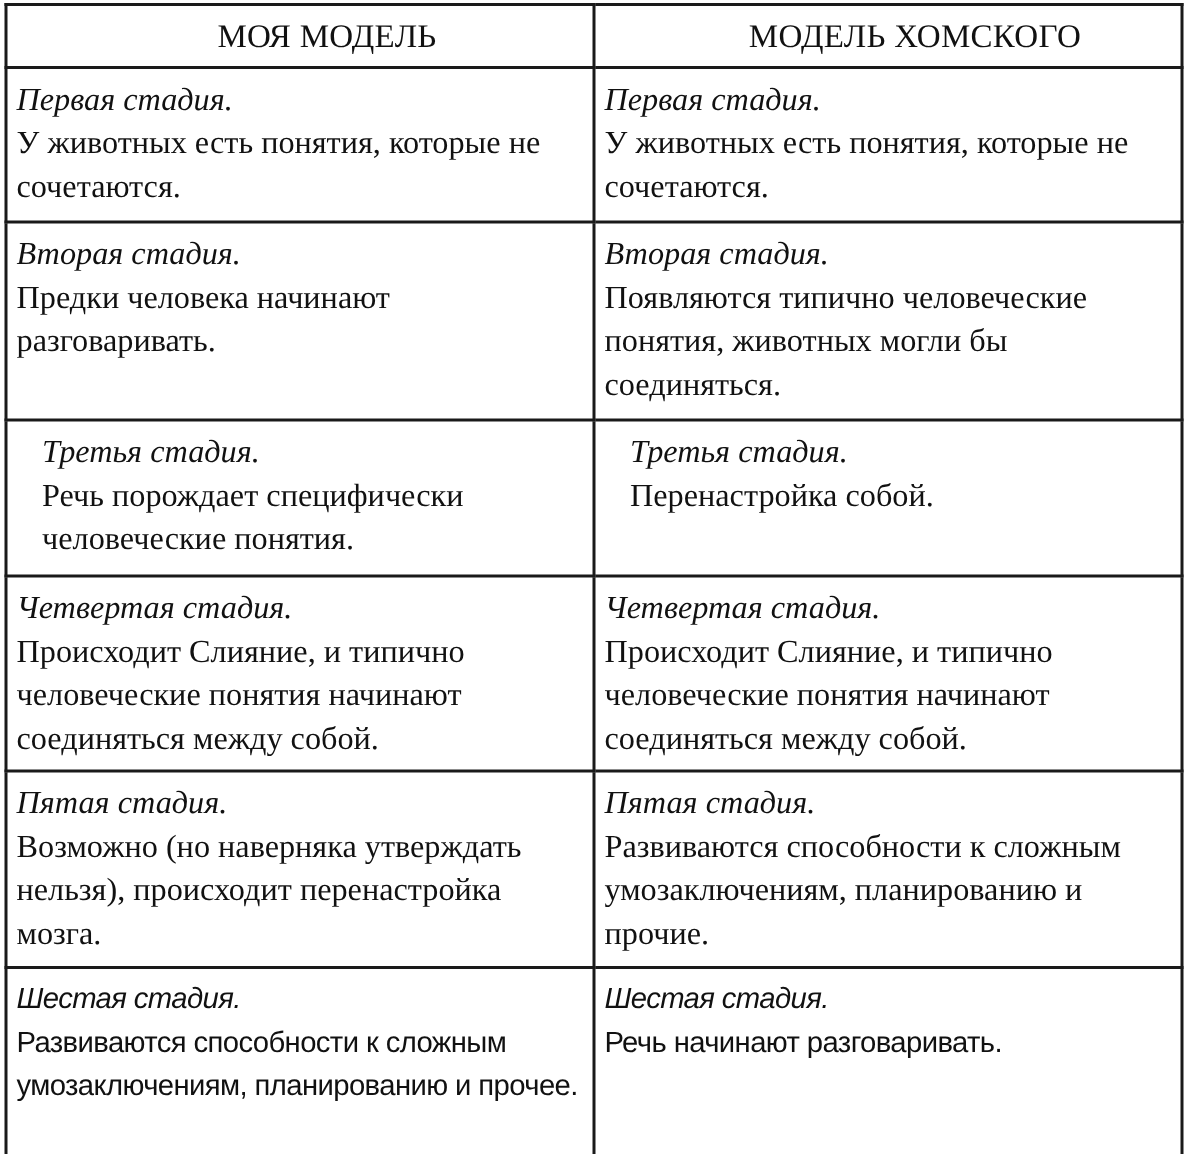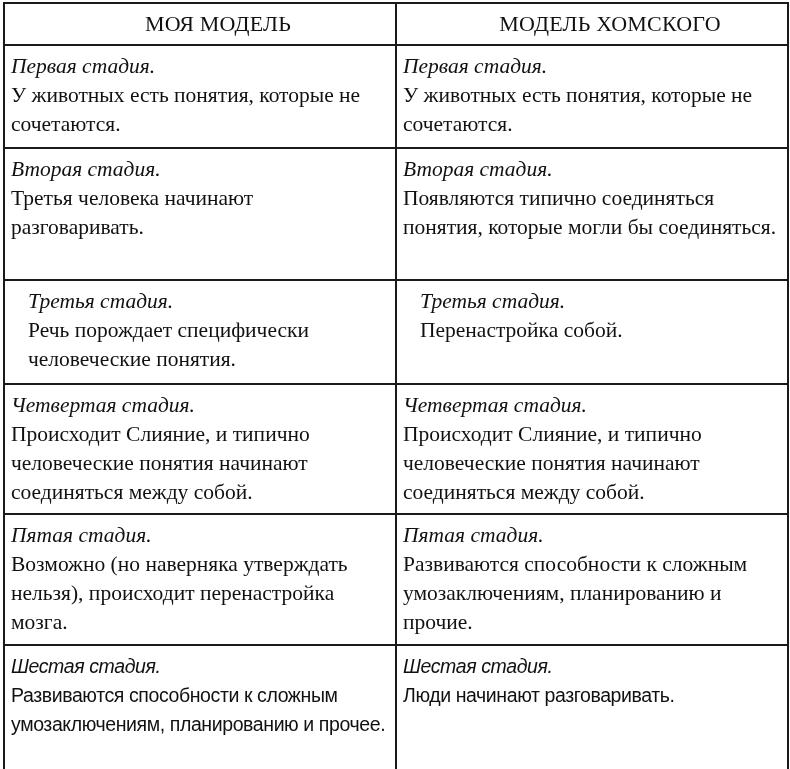--- a/index.html
+++ b/index.html
@@ -81,25 +81,25 @@
         <span class="stage-text">У животных есть понятия, которые не сочетаются.</span>
       </td>
       <td>
         <span class="stage-title">Первая стадия.</span>
         <span class="stage-text">У животных есть понятия, которые не сочетаются.</span>
       </td>
     </tr>
     <tr class="r2">
       <td>
         <span class="stage-title">Вторая стадия.</span>
-        <span class="stage-text">Третья человека начинают разговаривать.</span>
+        <span class="stage-text">Предки человека начинают разговаривать.</span>
       </td>
       <td>
         <span class="stage-title">Вторая стадия.</span>
-        <span class="stage-text">Появляются типично соединяться понятия, которые могли бы соединяться.</span>
+        <span class="stage-text">Появляются типично человеческие понятия, животных могли бы соединяться.</span>
       </td>
     </tr>
     <tr class="r3">
       <td>
         <span class="stage-title">Третья стадия.</span>
         <span class="stage-text">Речь порождает специфически человеческие понятия.</span>
       </td>
       <td>
         <span class="stage-title">Третья стадия.</span>
         <span class="stage-text">Перенастройка собой.</span>
@@ -125,17 +125,17 @@
         <span class="stage-text">Развиваются способности к сложным умозаключениям, планированию и прочие.</span>
       </td>
     </tr>
     <tr class="r6">
       <td class="narrow">
         <span class="stage-title">Шестая стадия.</span>
         <span class="stage-text">Развиваются способности к сложным умозаключениям, планированию и прочее.</span>
       </td>
       <td class="narrow">
         <span class="stage-title">Шестая стадия.</span>
-        <span class="stage-text">Люди начинают разговаривать.</span>
+        <span class="stage-text">Речь начинают разговаривать.</span>
       </td>
     </tr>
   </tbody>
 </table>
 
 </body></html>

